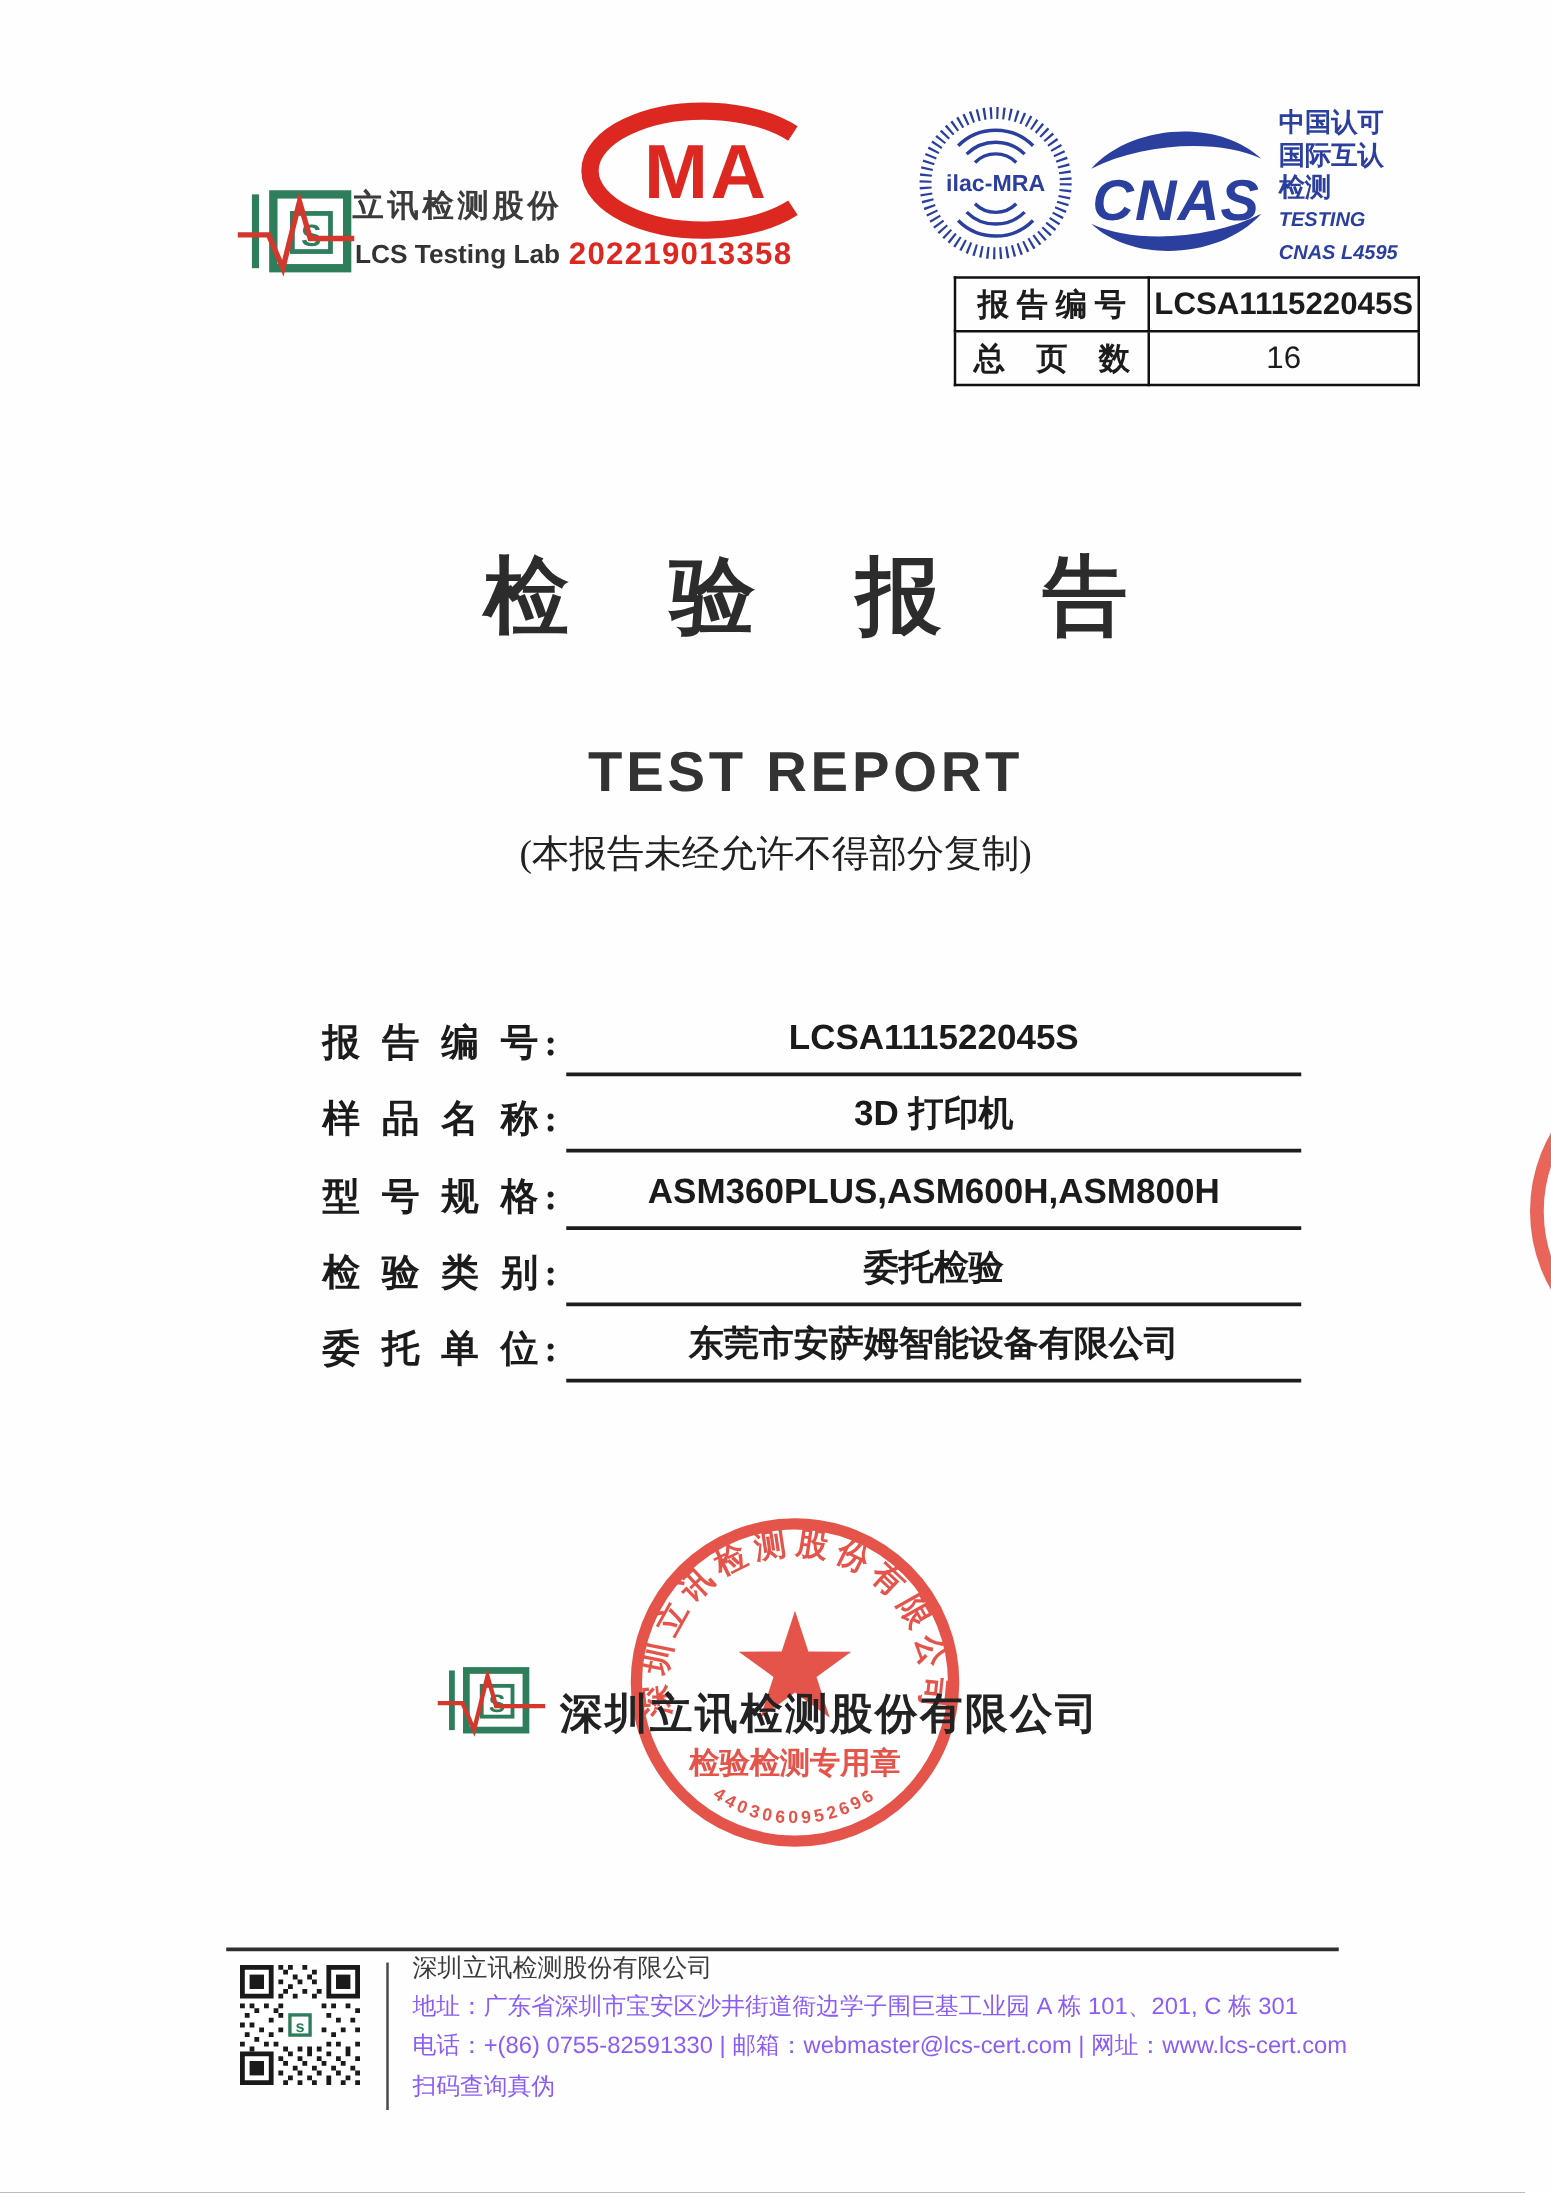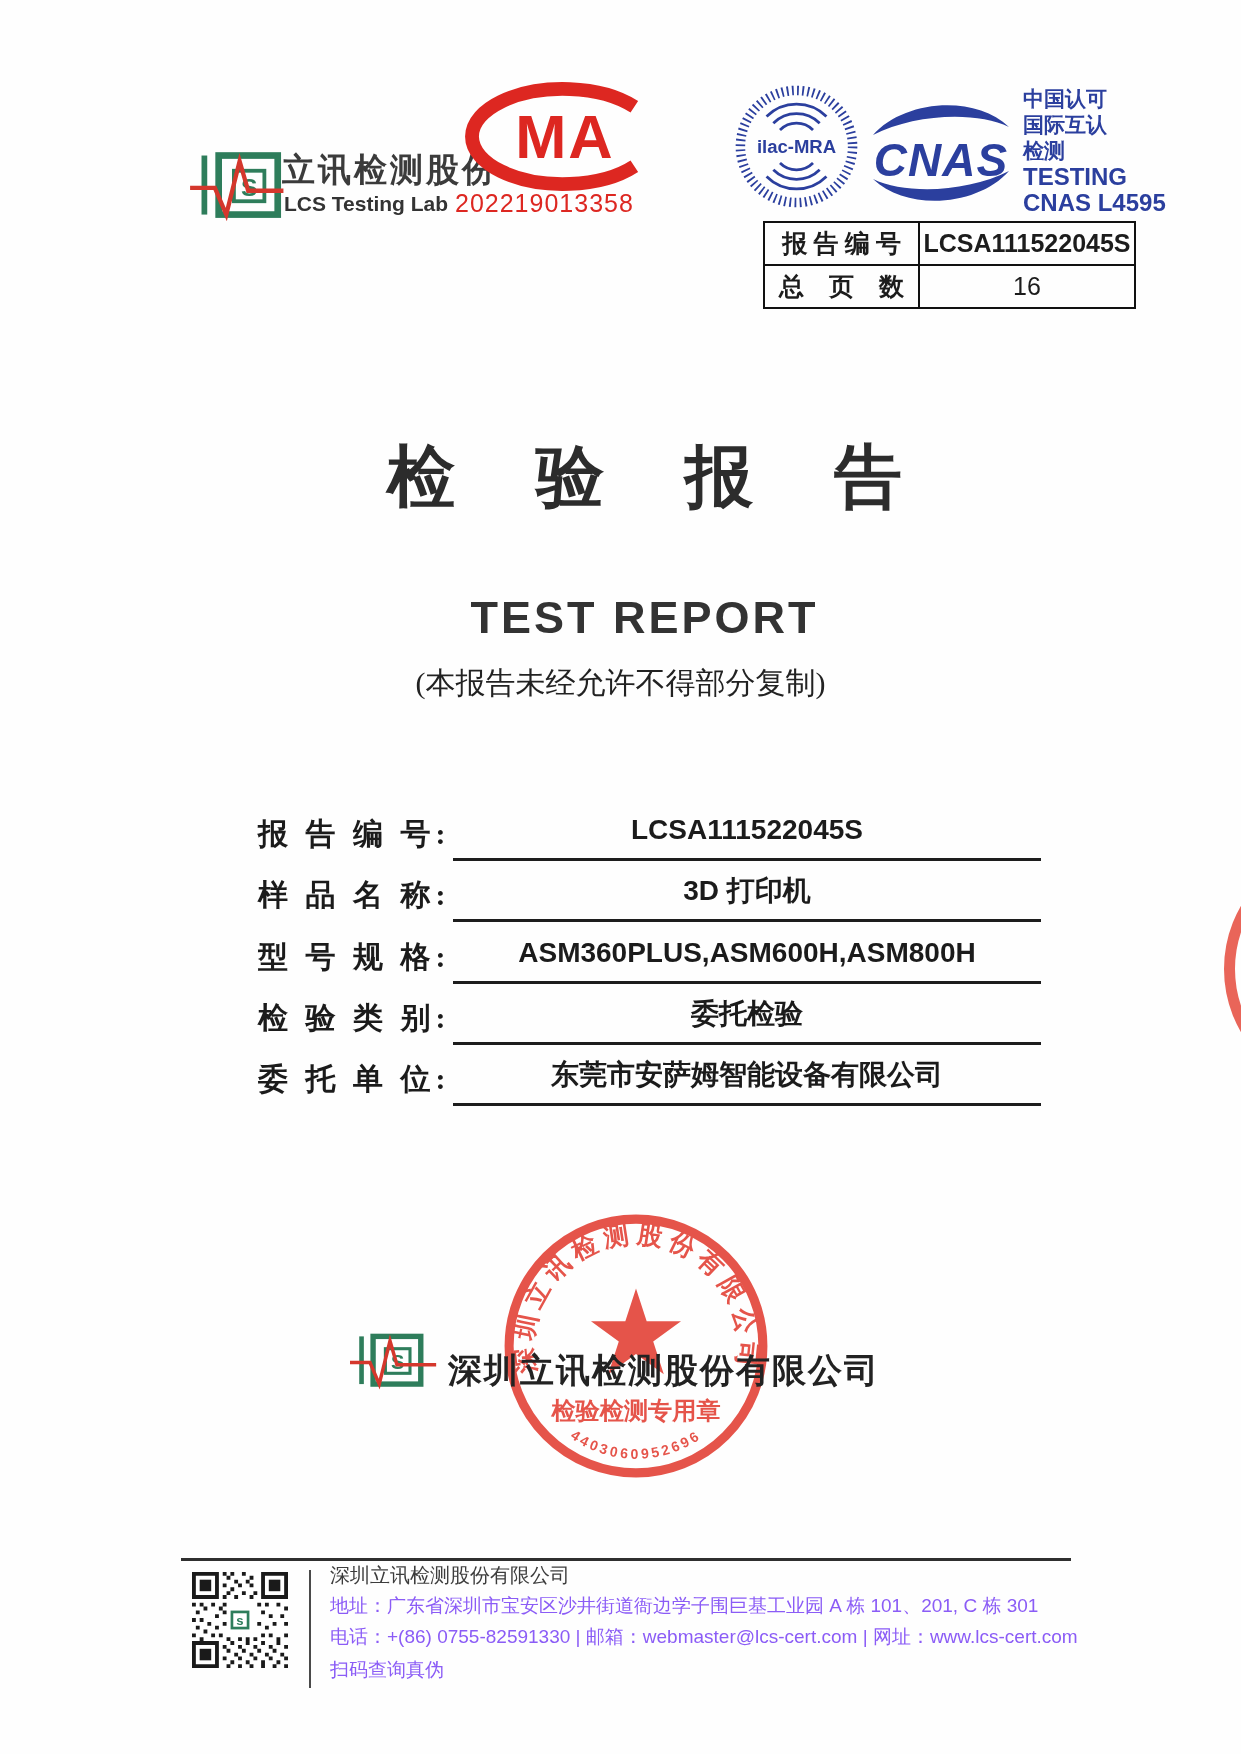--- a/index.html
+++ b/index.html
@@ -3,25 +3,25 @@
 <meta charset="utf-8">
 <style>
   html,body{margin:0;padding:0;background:#888;}
   .page{
     position:relative;width:1241px;height:1754px;margin:0 auto;
     background:#fefefe;overflow:hidden;
     font-family:"Liberation Sans",sans-serif;color:#222;
   }
   .abs{position:absolute;}
   
-  .brand-cn{font-size:33px;font-weight:bold;color:#3b3b3b;letter-spacing:3px;font-family:"Liberation Sans",sans-serif;}
+  .brand-cn{font-size:25px;font-weight:bold;color:#3b3b3b;letter-spacing:3px;font-family:"Liberation Sans",sans-serif;}
   .brand-en{font-size:21px;font-weight:bold;color:#333;}
-  .cma-number{font-size:25px;font-weight:normal;color:#dd2721;letter-spacing:1px;}
+  .cma-number{font-size:25px;font-weight:bold;color:#dd2721;letter-spacing:1px;}
   .accred{color:#2b3f9e;font-weight:bold;line-height:26px;font-size:21px;}
-  .accred .en{font-size:24px;}
+  .accred .en{font-size:16px;font-style:italic;}
   
   .rpt-table{border-collapse:collapse;table-layout:fixed;width:373px;}
   .rpt-table td{border:2px solid #111;height:41px;padding:0;text-align:center;vertical-align:middle;}
   .rpt-table .lbl{width:153px;font-family:"Liberation Serif",serif;font-weight:600;font-size:25px;color:#1c1c1c;margin-top:24px;}
   .rpt-table .val{font-size:25px;color:#1c1c1c;}
   
   .title-cn{width:100%;text-align:center;font-family:"Liberation Serif",serif;font-weight:bold;
             font-size:68px;color:#2c2c2c;letter-spacing:8px;word-spacing:48px;padding-left:28px;}
   .title-en{width:100%;text-align:center;font-weight:bold;font-size:45px;color:#333;letter-spacing:3px;padding-left:24px;}
   .title-note{width:100%;text-align:center;font-family:Liberation Serif, serif;font-size:30px;color:#222;}

